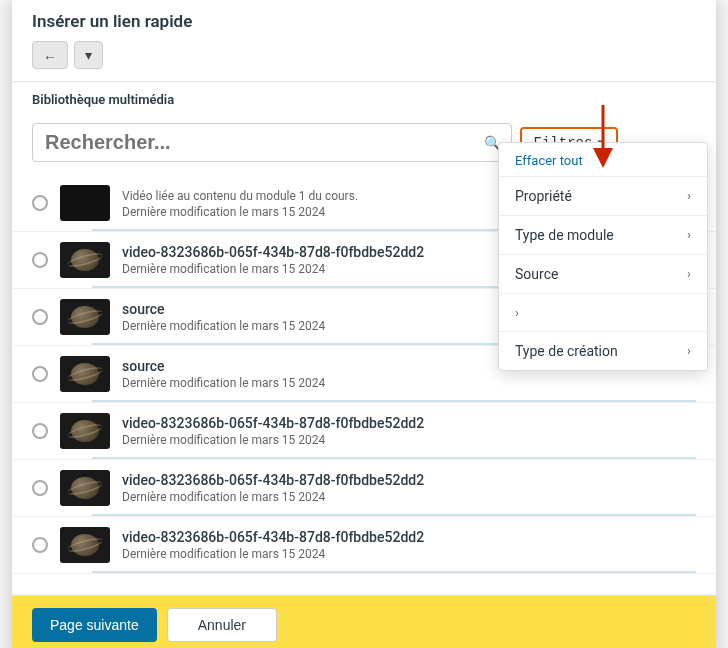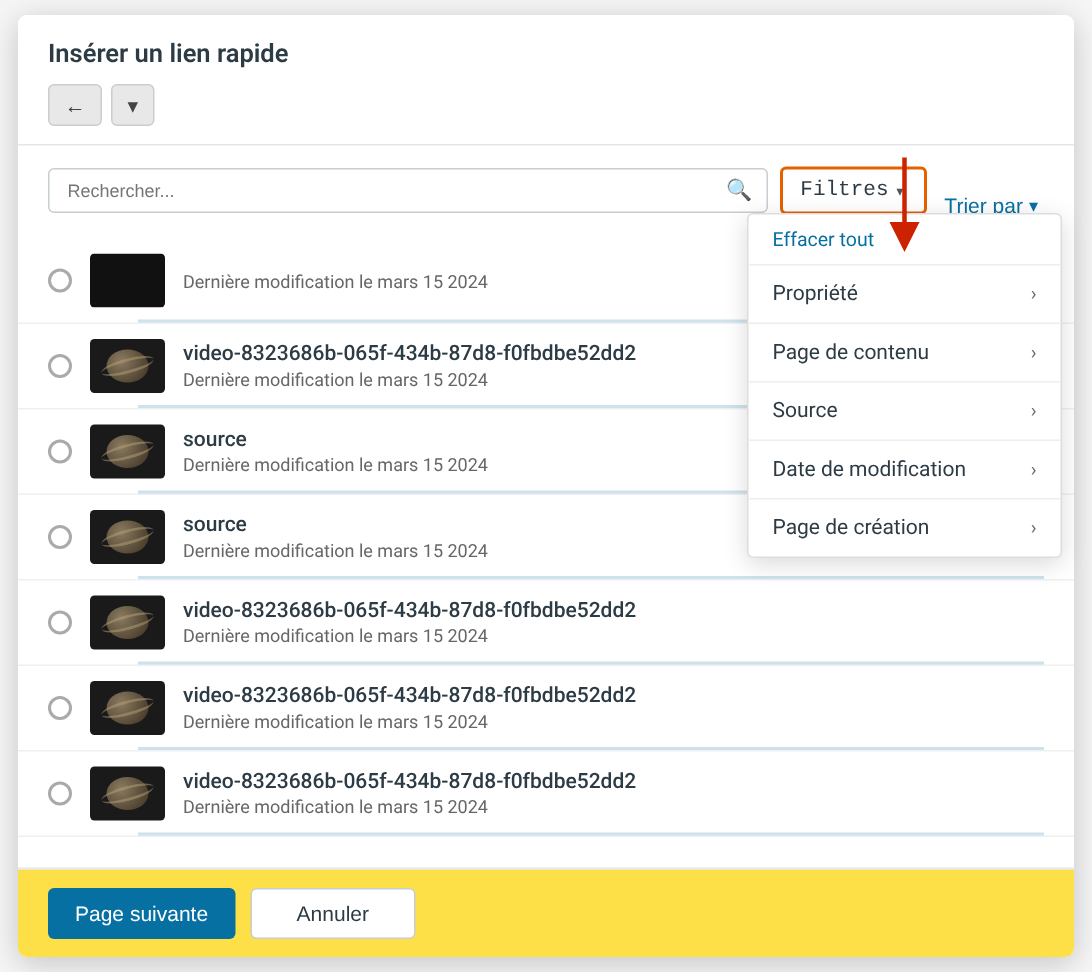--- a/index.html
+++ b/index.html
@@ -62,23 +62,24 @@
     }
     .search-input-wrap {
       flex: 1;
       position: relative;
     }
     .search-input {
       width: 100%;
       padding: 7px 34px 7px 12px;
       border: 1px solid #c7cdd1;
       border-radius: 4px;
-      font-size: 12px;
+      font-size: 20px;
       color: #555;
       outline: none;
+      font-weight: bold;
     }
     .search-icon {
       position: absolute;
       right: 10px;
       top: 50%;
       transform: translateY(-50%);
       color: #666;
       font-size: 14px;
     }
     .filters-btn {
@@ -209,21 +210,21 @@
       padding: 10px 16px 8px;
       font-size: 13px;
       color: #0770a3;
       cursor: pointer;
       border-bottom: 1px solid #eee;
       text-align: left;
     }
     .dropdown-item {
       display: flex;
       justify-content: space-between;
-      align-items: flex-end;
+      align-items: flex-start;
       padding: 11px 16px;
       font-size: 14px;
       color: #2d3b45;
       border-bottom: 1px solid #eee;
       cursor: pointer;
     }
     .dropdown-item:last-child { border-bottom: none; }
     .dropdown-chevron { color: #666; font-size: 13px; }
 
     
@@ -272,20 +273,21 @@
 
   <div class="modal-header">
     <div class="modal-title">Insérer un lien rapide</div>
     <div class="toolbar">
       <button class="toolbar-btn">←</button>
       <button class="toolbar-btn">▾</button>
     </div>
   </div>
 
   <div class="modal-body">
+    <div class="library-label">Bibliothèque multimédia</div>
 
     <div class="search-bar search-bar-area">
       <div class="search-input-wrap">
         <input class="search-input" type="text" placeholder="Rechercher..." style="">
         <span class="search-icon">🔍</span>
       </div>
       <button class="filters-btn">
         <span>Filtres</span>
         <span class="chevron">▾</span>
       </button>
@@ -297,20 +299,21 @@
 
     <div class="media-list" id="media-list">
         <div class="media-item">
       <div class="radio"></div>
       <div class="thumb thumb-black">
         <div class="thumb-inner">
               <div style="width:100%;height:100%;background:#111;"></div>
             </div>
       </div>
       <div class="media-info">
+        <div class="media-sub">Vidéo liée au contenu du module 1 du cours.</div>
             <div class="media-sub">Dernière modification le mars 15 2024</div>
       </div>
       <div class="underline-bar"></div>
     </div>
         <div class="media-item">
       <div class="radio"></div>
       <div class="thumb ">
         <div class="thumb-inner">
               <div class="thumb-planet"></div>
             </div>
@@ -396,33 +399,32 @@
   </div>
 
   <div class="dropdown-overlay">
     <div class="dropdown-clear">Effacer tout</div>
     <div id="dropdown-items">
         <div class="dropdown-item">
       <span>Propriété</span>
       <span class="dropdown-chevron">›</span>
     </div>
         <div class="dropdown-item">
-      <span>Page de contenu</span>
+      <span>Type de module</span>
       <span class="dropdown-chevron">›</span>
     </div>
         <div class="dropdown-item">
       <span>Source</span>
       <span class="dropdown-chevron">›</span>
     </div>
         <div class="dropdown-item">
-      <span>Date de modification</span>
       <span class="dropdown-chevron">›</span>
     </div>
         <div class="dropdown-item">
-      <span>Page de création</span>
+      <span>Type de création</span>
       <span class="dropdown-chevron">›</span>
     </div>
       </div>
   </div>
 
   <div class="arrow-annotation">
     <svg class="arrow-svg" viewBox="0 0 60 70" xmlns="http://www.w3.org/2000/svg">
       <line x1="30" y1="5" x2="30" y2="55" stroke="#cc2200" stroke-width="3"></line>
       <polygon points="20,48 30,68 40,48" fill="#cc2200"></polygon>
     </svg>

